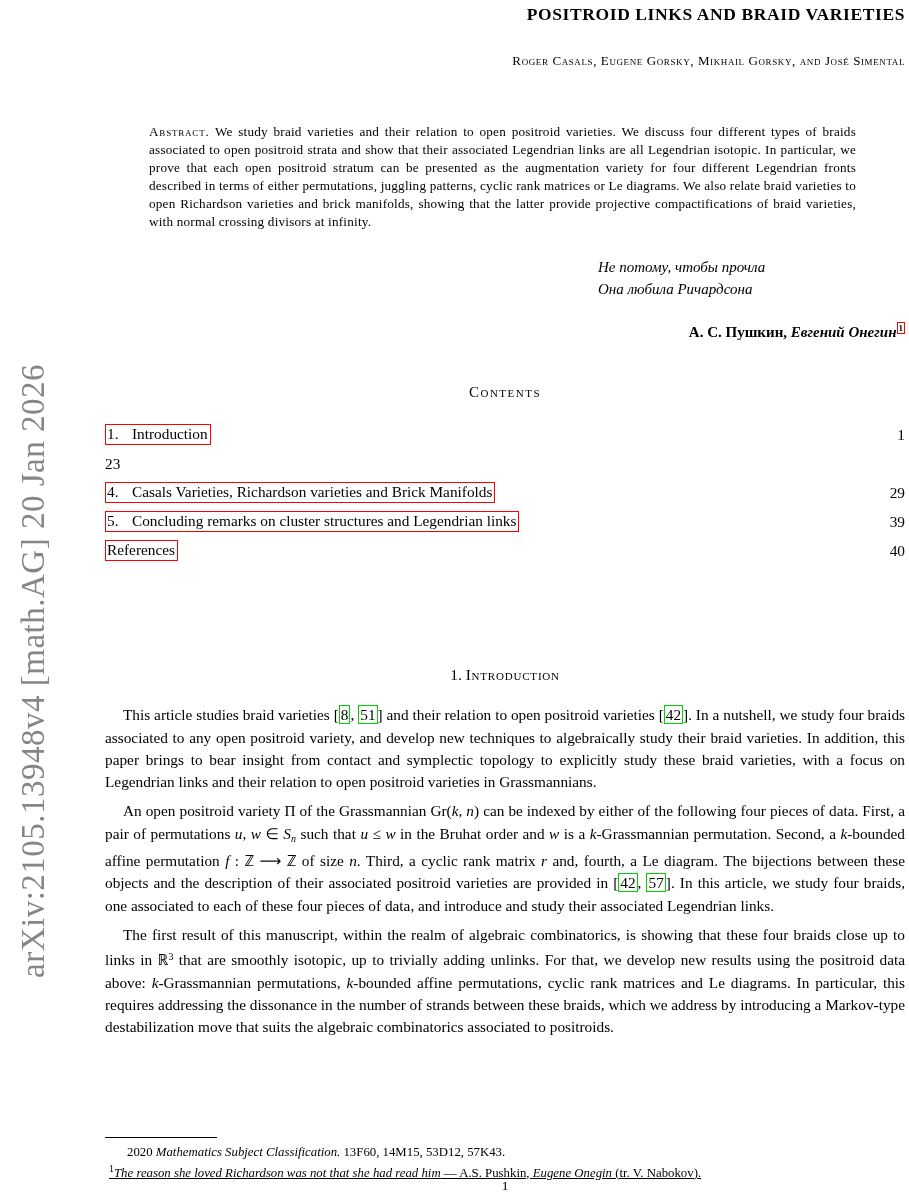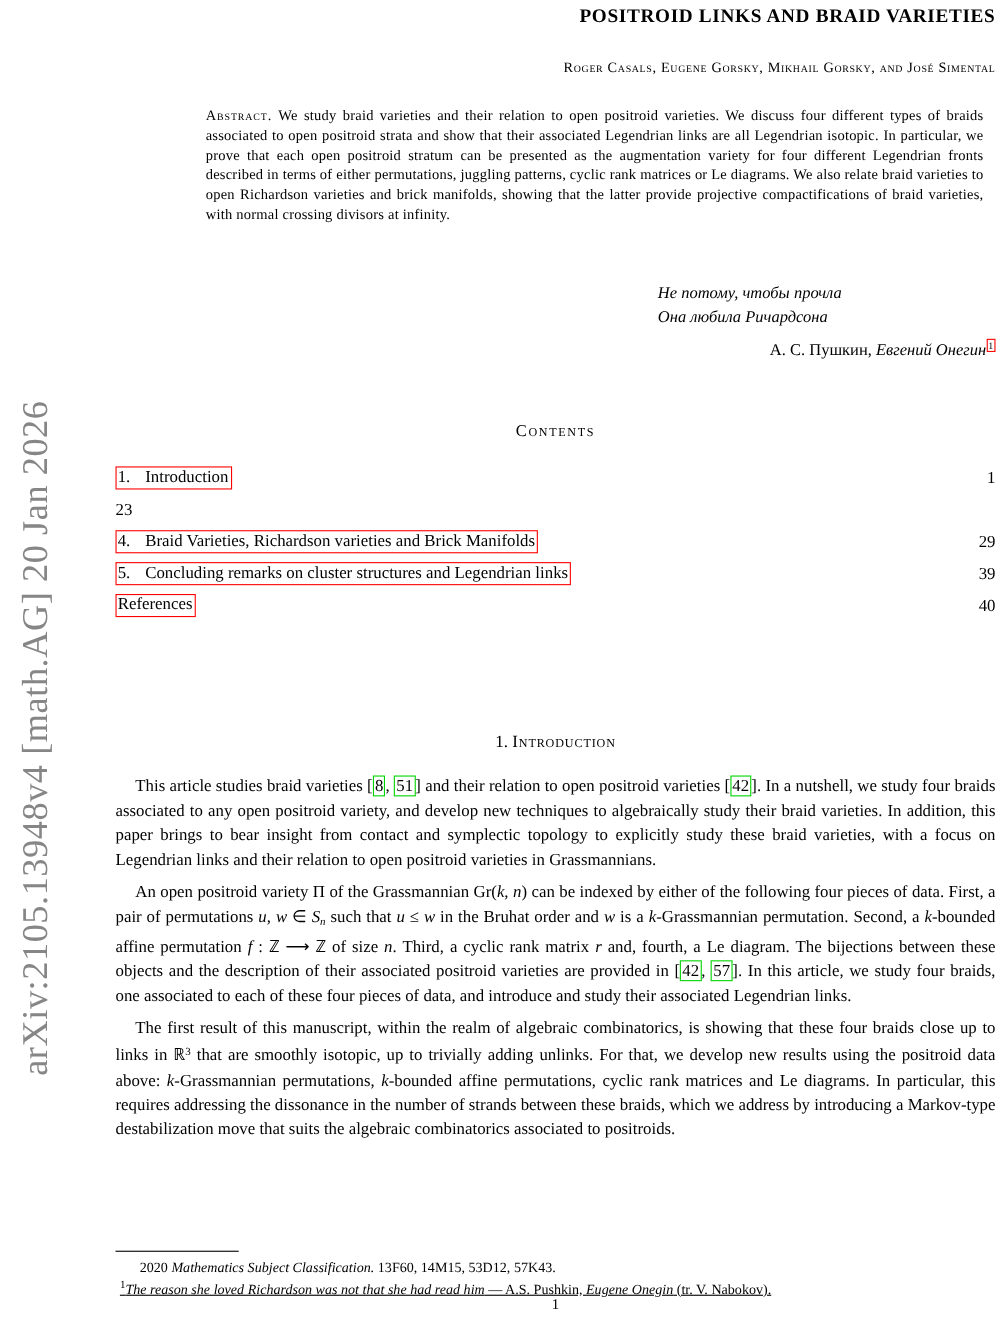--- a/index.html
+++ b/index.html
@@ -16,28 +16,28 @@
   }
   .title{
     position:absolute;top:4px;left:105px;width:800px;text-align:right;
     font-weight:bold;font-size:17.5px;letter-spacing:0.6px;
   }
   .authors{
     position:absolute;top:53px;left:105px;width:800px;text-align:right;
     font-variant:small-caps;font-size:13px;letter-spacing:0.6px;
   }
   .abstract{
-    position:absolute;top:96px;left:149px;width:707px;
-    font-size:13.2px;line-height:17.9px;text-align:justify;letter-spacing:0.2px;margin-left:38px;
+    position:absolute;top:123px;left:149px;width:707px;
+    font-size:13.2px;line-height:17.9px;text-align:justify;letter-spacing:0.2px;
   }
   .epigraph{
     position:absolute;top:256px;left:598px;width:307px;
     font-size:15px;line-height:22px;
   }
-  .ep-attrib{margin-top:3px;text-align:right;}
+  .ep-attrib{margin-top:17px;text-align:right;font-weight:bold;}
   .contents-heading{
     position:absolute;top:384px;left:105px;width:800px;text-align:center;
     font-variant:small-caps;font-size:15px;letter-spacing:1.5px;
   }
   .toc{position:absolute;top:420px;left:105px;width:800px;font-size:15.3px;}
   .toc-row{height:29px;display:flex;justify-content:space-between;align-items:center;}
   .link-box{border:1px solid #ff0000;padding:0 2px 1px 1px;}
   .toc-num{display:inline-block;min-width:25px;}
   .main-text{
     position:absolute;top:664px;left:105px;width:800px;
@@ -81,21 +81,21 @@
 
   <div class="toc">
     <div class="toc-row">
       <span class="link-box"><span class="toc-num">1.</span><span>Introduction</span></span>
       <span>1</span>
     </div>
     <div class="toc-row">
       <span>23</span>
     </div>
     <div class="toc-row">
-      <span class="link-box"><span class="toc-num">4.</span><span>Braid Varieties, Richardson varieties and Brick Manifolds</span></span>
+      <span class="link-box"><span class="toc-num">4.</span><span>Casals Varieties, Richardson varieties and Brick Manifolds</span></span>
       <span>29</span>
     </div>
     <div class="toc-row">
       <span class="link-box"><span class="toc-num">5.</span><span>Concluding remarks on cluster structures and Legendrian links</span></span>
       <span>39</span>
     </div>
     <div class="toc-row">
       <span class="link-box"><span>References</span></span>
       <span>40</span>
     </div>

